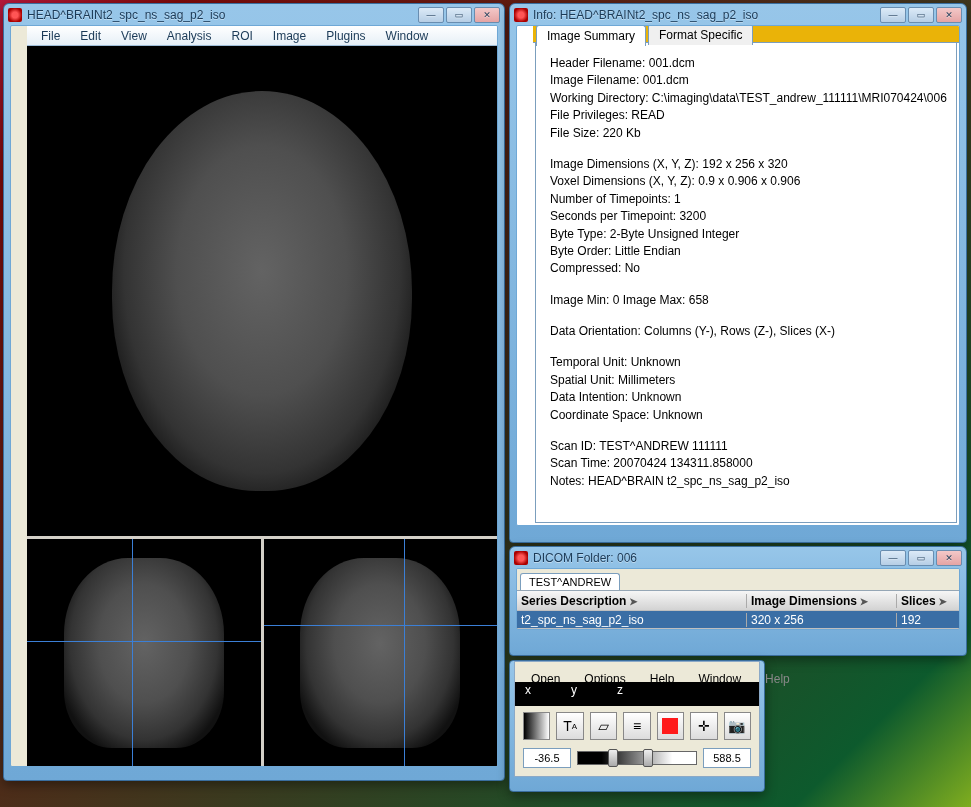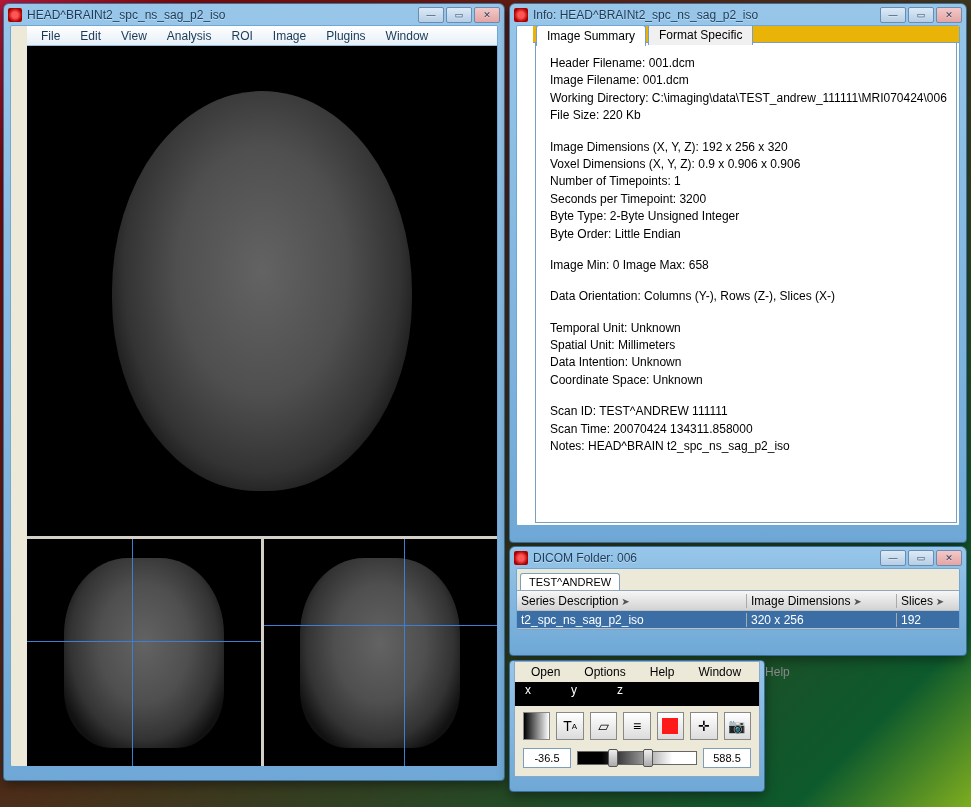--- a/index.html
+++ b/index.html
@@ -148,38 +148,38 @@
     align-items: center;
     padding: 2px 3px 0 3px;
     border-bottom: 1px solid #95a6b5;
   }
   .folder-tabs .tab { font-size: 11px; padding: 2px 8px; }
   .table-head, .table-row {
     display: flex;
     font-size: 12px;
     border-bottom: 1px solid #bfbfbf;
   }
-  .table-head { background: linear-gradient(to bottom, #f6f6f6, #d3d3d3); color: #000; font-weight: normal; height: 20px; align-items: center; }
+  .table-head { background: linear-gradient(to bottom, #f6f6f6, #d3d3d3); color: #000; font-weight: bold; height: 20px; align-items: center; }
   .table-row { background: #3a6ea5; color: #fff; height: 18px; align-items: center; }
   .col1 { width: 230px; padding-left: 4px; border-right: 1px solid #aaa; }
   .col2 { width: 150px; padding-left: 4px; border-right: 1px solid #aaa; }
   .col3 { flex: 1; padding-left: 4px; }
   .arw::after { content: " ➤"; font-size: 10px; color: #555; }
 
   
   .tool-body {
     background: #ece9d8;
     border: 1px solid #8ba9c7;
     margin: 0 4px 4px 4px;
     padding: 0 0 8px 0;
   }
   .toolmenu {
     height: 20px;
     display: flex;
-    align-items: center;
+    align-items: flex-start;
     padding: 8px 4px;
   }
   .toolmenu .mi { padding: 2px 12px; color: #000; font-size: 12px; cursor: pointer; }
   .toolmenu .mi.dis { color: #888; }
   .coord-readout {
     background: #000;
     color: #fff;
     height: 24px;
     display: flex;
     align-items: flex-start;
@@ -287,28 +287,30 @@
   </div>
   <div class="inner" style="background:#fff;">
     <div class="tabstrip">
       <div class="tab active">Image Summary</div>
       <div class="tab">Format Specific</div>
     </div>
     <div class="info-body">
       <p>Header Filename: 001.dcm</p>
       <p>Image Filename: 001.dcm</p>
       <p>Working Directory: C:\imaging\data\TEST_andrew_111111\MRI070424\006</p>
+      <p>File Privileges: READ</p>
       <p>File Size: 220 Kb</p>
       <div class="gap"></div>
       <p>Image Dimensions (X, Y, Z): 192 x 256 x 320</p>
       <p>Voxel Dimensions (X, Y, Z): 0.9 x 0.906 x 0.906</p>
       <p>Number of Timepoints: 1</p>
       <p>Seconds per Timepoint: 3200</p>
       <p>Byte Type: 2-Byte Unsigned Integer</p>
       <p>Byte Order: Little Endian</p>
+      <p>Compressed: No</p>
       <div class="gap"></div>
       <p>Image Min: 0    Image Max: 658</p>
       <div class="gap"></div>
       <p>Data Orientation: Columns (Y-), Rows (Z-), Slices (X-)</p>
       <div class="gap"></div>
       <p>Temporal Unit: Unknown</p>
       <p>Spatial Unit: Millimeters</p>
       <p>Data Intention: Unknown</p>
       <p>Coordinate Space: Unknown</p>
       <div class="gap"></div>

